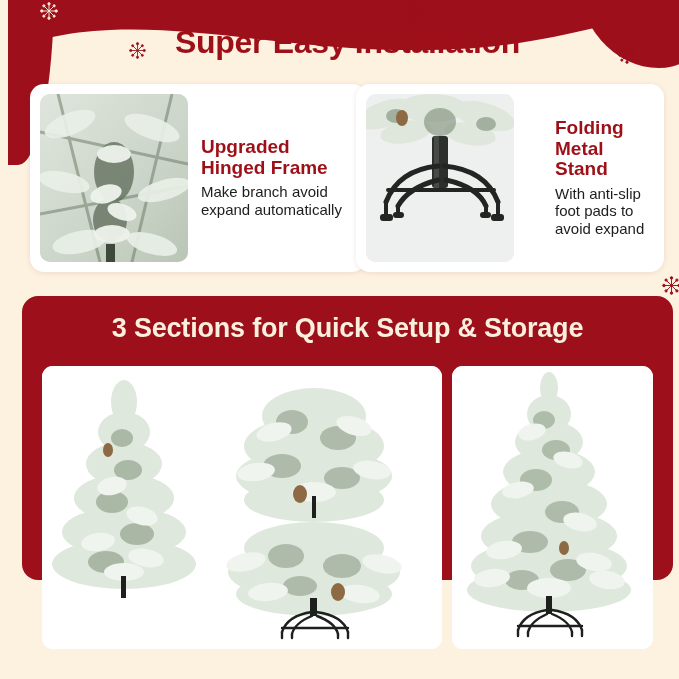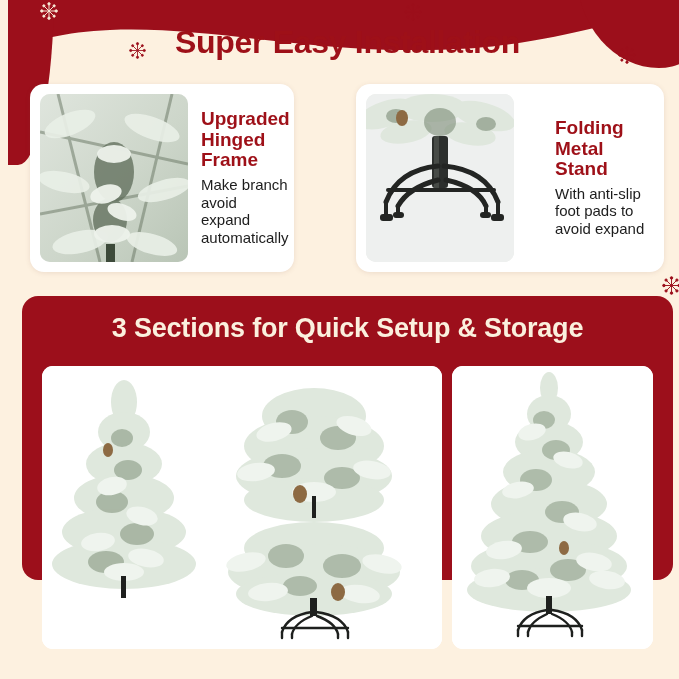--- a/index.html
+++ b/index.html
@@ -37,21 +37,21 @@
   }
 
   
   .feature-card{
     position:absolute;top:84px;height:188px;
     background:#fff;border-radius:14px;
     box-shadow:0 1px 5px rgba(120,80,60,.13);
     display:flex;align-items:center;
     padding:0 10px;box-sizing:border-box;
   }
-  #feature-card-0{left:22px;width:264px;}
+  #feature-card-0{left:22px;width:336px;}
   #feature-card-1{left:348px;width:308px;gap:28px;}
   .feature-photo{
     width:148px;height:168px;border-radius:10px;flex:none;
     overflow:hidden;position:relative;background:#e9ebe8;
   }
   .feature-text{padding-left:13px;flex:1;}
   .feature-head{
     color:var(--red-deep);font-weight:bold;font-size:19px;line-height:1.08;
     margin-bottom:5px;
   }

